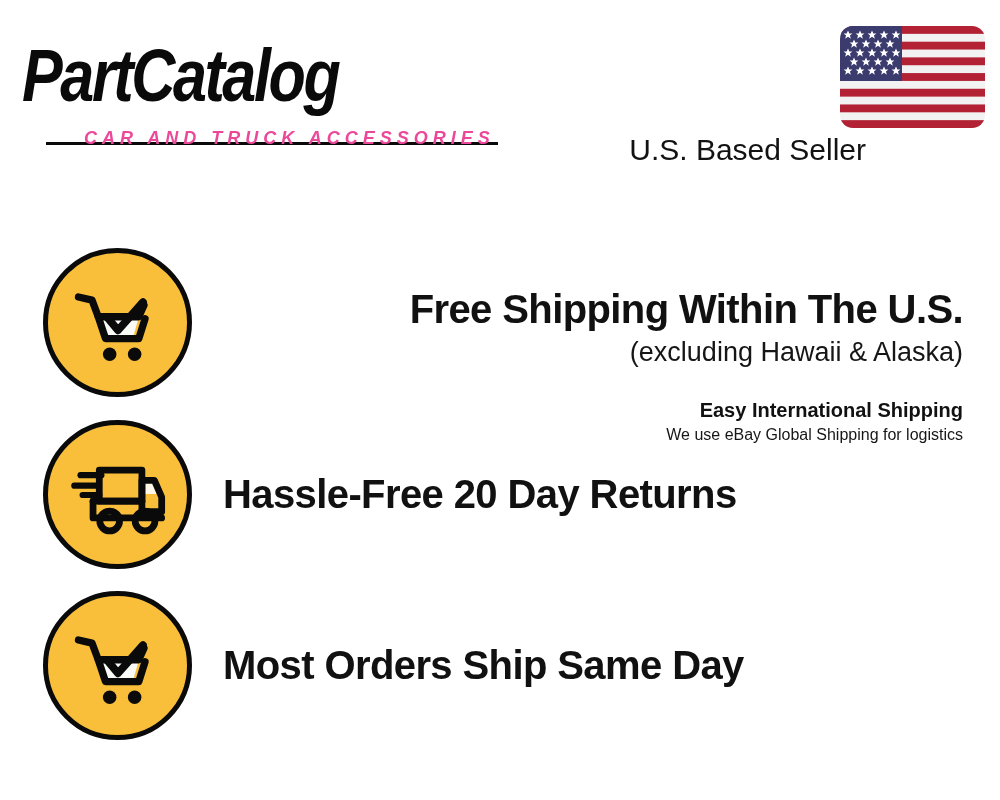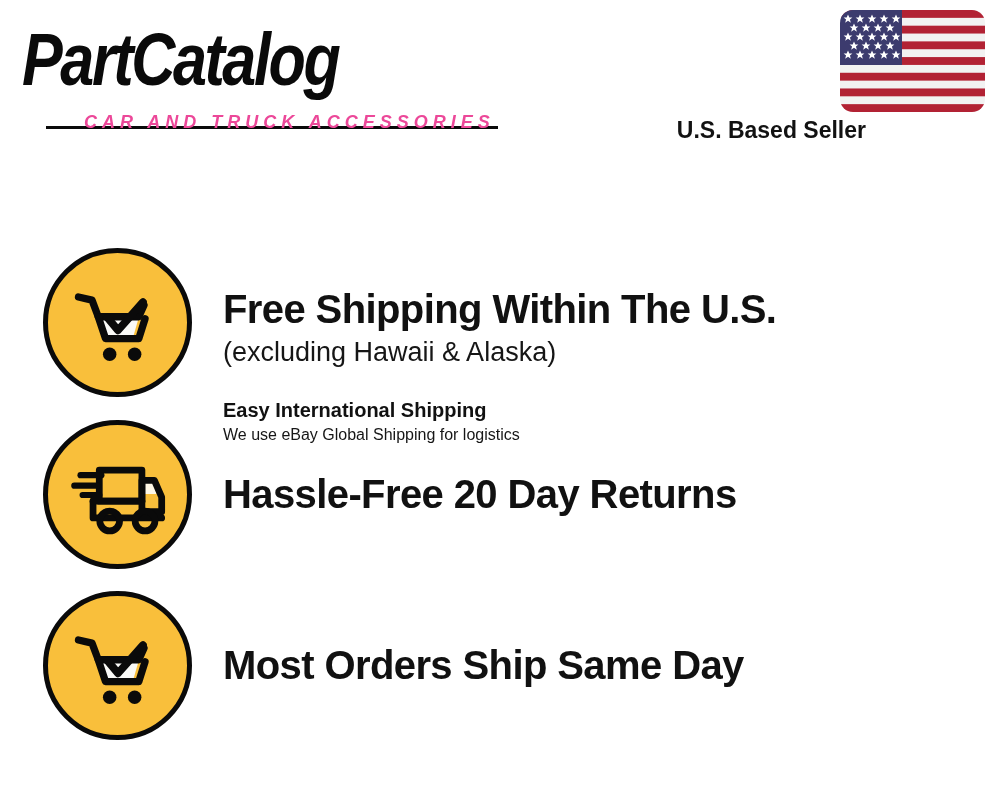--- a/index.html
+++ b/index.html
@@ -13,21 +13,21 @@
   }
 
   .page {
     position: relative;
     width: 1000px;
     height: 800px;
     background: #ffffff;
   }
 
   
-  .header { position: absolute; left: 0; top: 0; width: 880px; height: 175px; }
+  .header { position: absolute; left: 0; top: 16px; width: 880px; height: 175px; }
 
   .brand-logo {
     position: absolute;
     left: 22px;
     top: 22px;
     width: 470px;
     height: 90px;
   }
   .brand-wordmark {
     position: absolute;
@@ -73,22 +73,22 @@
     width: 145px;
     height: 102px;
   }
   .flag-wrap svg { display: block; width: 145px; height: 102px; }
 
   .seller-label {
     position: absolute;
     right: 14px;
     top: 117px;
     font-family: "Liberation Sans", sans-serif;
-    font-size: 23px;
-    font-weight: 700;
+    font-size: 30px;
+    font-weight: 400;
     color: #121212;
     letter-spacing: 0px;
     white-space: nowrap;
   }
 
   
   .features { position: absolute; left: 0; top: 175px; width: 1000px; }
 
   .feature-row { position: absolute; left: 0; width: 1000px; }
   .feature-row.r0 { top: 73px; }
@@ -150,21 +150,21 @@
     font-size: 16px;
     font-weight: 400;
     color: #161616;
     line-height: 1.3;
     white-space: nowrap;
   }
 
   
   .feature-row.r1 .feature-text,
   .feature-row.r2 .feature-text { top: 53px; }
-  .feature-row.r0 .feature-text { top: 40px; }
+  .feature-row.r0 .feature-text { top: 40px; text-align: right; }
 </style>
 </head>
 <body>
 
 <div class="page">
 
   <div class="header">
 
     <div class="brand-logo">
       <div class="brand-wordmark">PartCatalog</div>

